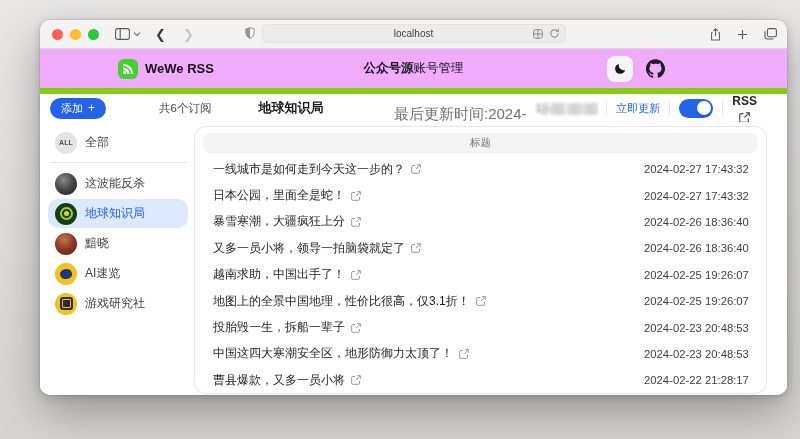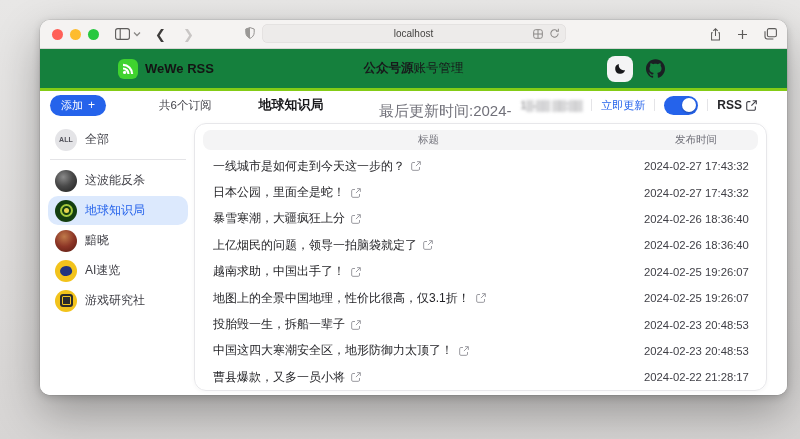--- a/index.html
+++ b/index.html
@@ -27,21 +27,21 @@
   .arrow.disabled{color:#c9c6c5;}
   .addr-wrap{position:absolute;left:50%;top:4px;transform:translateX(-50%);
     width:304px;height:19px;display:flex;align-items:center;}
   .shield{position:absolute;left:-17px;top:3px;color:#8a8886;}
   .addr-field{flex:1;height:19px;background:#edebea;border-radius:6px;position:relative;
     box-shadow:inset 0 0 0 .5px #dcd9d8;display:flex;align-items:center;justify-content:center;}
   .addr-text{font-size:10px;color:#454341;}
   .addr-icons{position:absolute;right:6px;top:0;height:100%;display:flex;align-items:center;gap:6px;color:#8a8886;}
   .chrome-right{margin-left:auto;display:flex;align-items:center;gap:16px;color:#5d5b5a;}
   
-  .app-header{height:39px;flex:0 0 39px;background:#15803d;position:relative;border-bottom:3px solid #84cc16;}
+  .app-header{height:39px;flex:0 0 39px;background:#f0abfc;position:relative;border-bottom:6px solid #84cc16;}
   .brand{position:absolute;left:78px;top:0;height:100%;display:flex;align-items:center;gap:7px;}
   .logo{width:20px;height:20px;border-radius:6px;background:var(--logo-green,#3fd32f);
     display:flex;align-items:center;justify-content:center;}
   .brand-name{font-size:13px;font-weight:700;color:#141414;}
   .nav{position:absolute;left:50%;top:0;height:100%;transform:translateX(-50%);
     display:flex;align-items:center;}
   .nav-item{font-size:12.5px;color:#18181b;cursor:default;}
   .nav-item.active{font-weight:600;}
   .header-actions{position:absolute;right:122px;top:0;height:100%;display:flex;align-items:center;gap:13px;}
   .moon-btn{width:26px;height:26px;border-radius:8px;background:#f4f4f5;display:flex;align-items:center;justify-content:center;}
@@ -54,21 +54,21 @@
   .sub-count{margin-left:33px;font-size:11.5px;color:#3f3f46;}
   .feed-title{margin-left:27px;font-size:13px;font-weight:700;color:#18181b;}
   .tb-right{margin-left:auto;display:flex;align-items:center;gap:9px;}
   .muted{font-size:15px;color:#71717a;margin-top:12px;}
   .redact{filter:blur(1.5px);color:#6b6b70;font-size:10.5px;letter-spacing:-.5px;}
   .vsep{width:1px;height:12px;background:#e4e4e7;}
   .update-link{font-size:11px;color:var(--accent,#2563eb);}
   .toggle{width:34px;height:19px;border-radius:10px;background:var(--accent,#2563eb);position:relative;}
   .toggle::after{content:"";position:absolute;right:2.5px;top:2.5px;width:14px;height:14px;border-radius:50%;
     background:#fff;box-shadow:0 1px 2px rgba(0,0,0,.25);}
-  .rss-link{display:flex;align-items:center;gap:4px;font-size:12px;font-weight:600;color:#27272a;}
+  .rss-link{display:flex;align-items:center;gap:4px;font-size:12px;font-weight:600;color:#27272a;flex-direction:column;}
   
   .app-body{flex:1;display:flex;background:#fff;padding:4px 20px 0 8px;min-height:0;text-align:center;}
   .sidebar{width:140px;flex:0 0 140px;padding-top:2px;}
   .side-item{height:29px;display:flex;align-items:center;gap:8px;padding:0 7px;border-radius:10px;margin-bottom:1px;}
   .side-item.selected{background:var(--selected-bg,#dce9fd);}
   .side-item.selected .side-label{color:var(--accent,#2563eb);}
   .side-label{font-size:12px;color:#3f3f46;white-space:nowrap;}
   .side-divider{height:1px;background:#e4e4e7;margin:5px 2px 6px;}
   .avatar{width:22px;height:22px;border-radius:50%;flex:0 0 22px;display:flex;align-items:center;justify-content:center;position:relative;overflow:hidden;}
   .av-all{background:#e4e4e7;}
@@ -265,21 +265,20 @@
 
   <div class="side-item">
     <span class="avatar av-game"></span>
     <span class="side-label">游戏研究社</span>
   </div>
 </div>
     <div class="main">
       <div class="card">
         <div class="thead">
           <span class="th-title">标题</span>
-          <span class="th-time">发布时间</span>
         </div>
         <div id="rows">
   <div class="trow">
     <span class="trow-title-wrap">
       <span class="trow-title">一线城市是如何走到今天这一步的？</span>
       <svg class="ext-ic" width="10" height="10" viewBox="0 0 12 12" fill="none" stroke="currentColor" stroke-width="1.2">
         <path d="M10.2 7.2v2.5a1.5 1.5 0 0 1-1.5 1.5H2.3A1.5 1.5 0 0 1 .8 9.7V3.3A1.5 1.5 0 0 1 2.3 1.8h2.5"></path>
         <path d="M7.3 .8h3.9v3.9"></path>
                   <path d="M11 1L5.9 6.1"></path>
       </svg>
@@ -306,21 +305,21 @@
         <path d="M10.2 7.2v2.5a1.5 1.5 0 0 1-1.5 1.5H2.3A1.5 1.5 0 0 1 .8 9.7V3.3A1.5 1.5 0 0 1 2.3 1.8h2.5"></path>
         <path d="M7.3 .8h3.9v3.9"></path>
                   <path d="M11 1L5.9 6.1"></path>
       </svg>
     </span>
     <span class="trow-time">2024-02-26 18:36:40</span>
   </div>
 
   <div class="trow">
     <span class="trow-title-wrap">
-      <span class="trow-title">上亿烟民的问题，领导一拍脑袋就定了</span>
+      <span class="trow-title">又多一员小将，领导一拍脑袋就定了</span>
       <svg class="ext-ic" width="10" height="10" viewBox="0 0 12 12" fill="none" stroke="currentColor" stroke-width="1.2">
         <path d="M10.2 7.2v2.5a1.5 1.5 0 0 1-1.5 1.5H2.3A1.5 1.5 0 0 1 .8 9.7V3.3A1.5 1.5 0 0 1 2.3 1.8h2.5"></path>
         <path d="M7.3 .8h3.9v3.9"></path>
                   <path d="M11 1L5.9 6.1"></path>
       </svg>
     </span>
     <span class="trow-time">2024-02-26 18:36:40</span>
   </div>
 
   <div class="trow">

